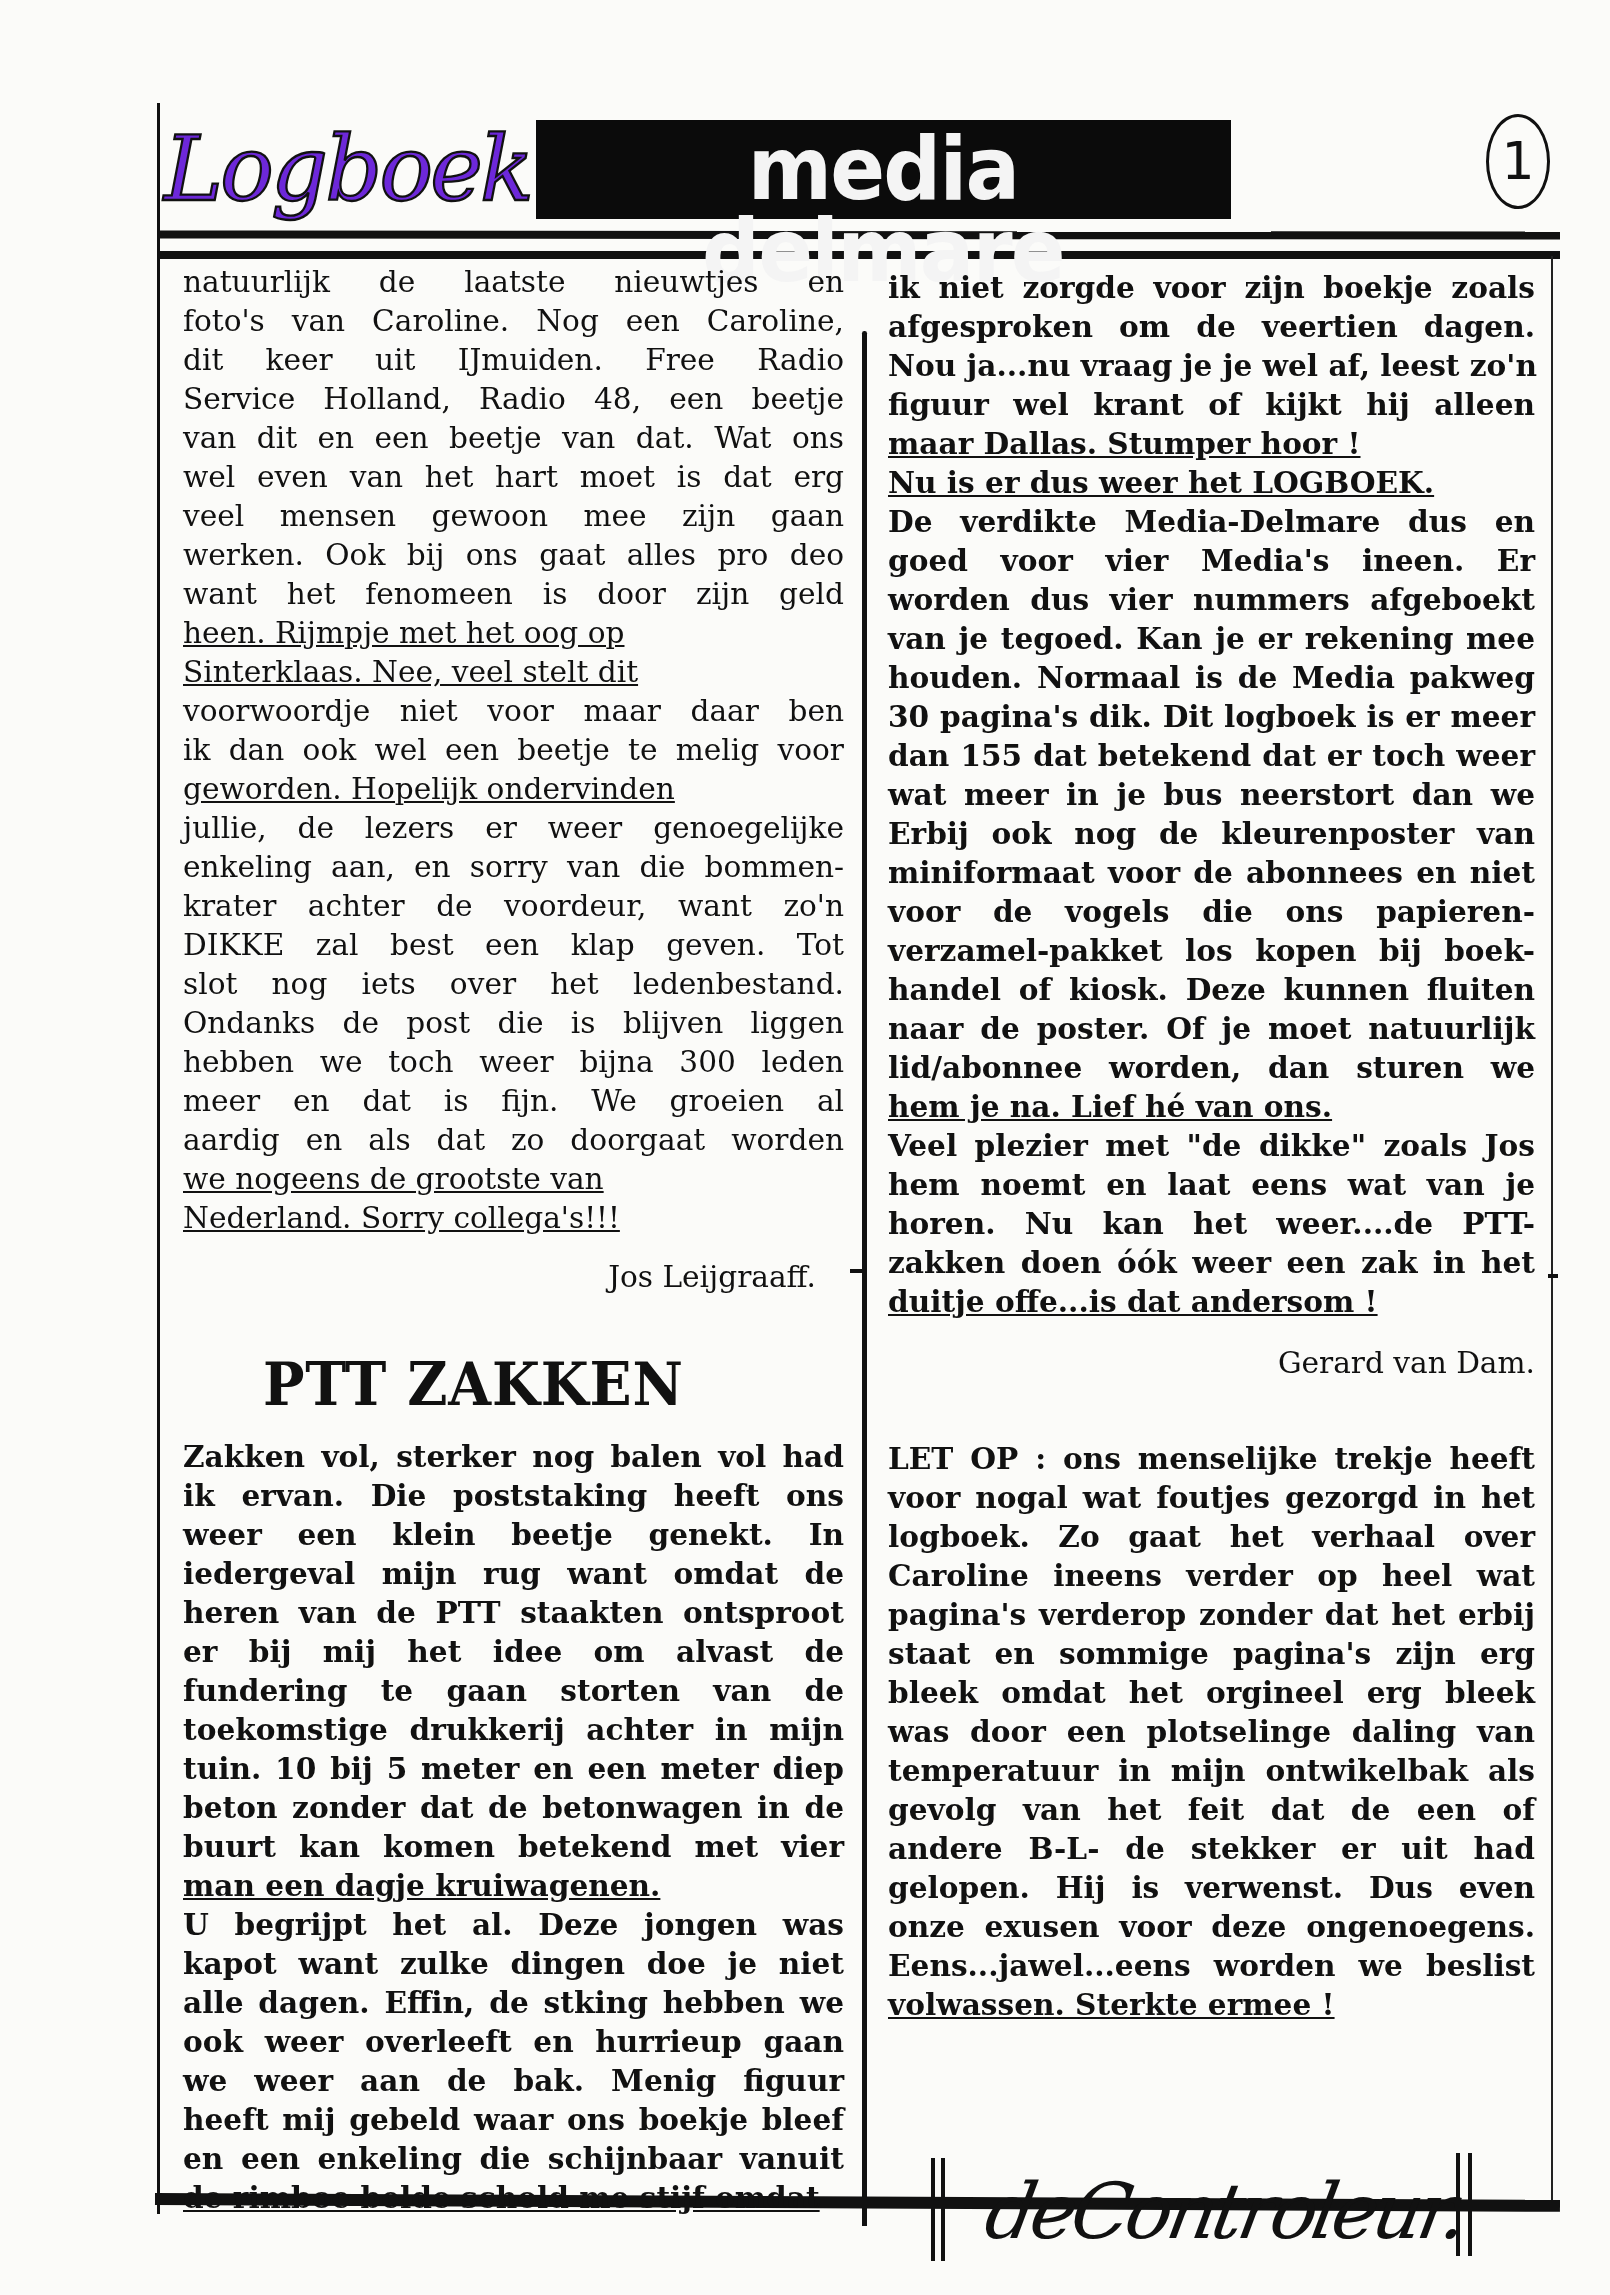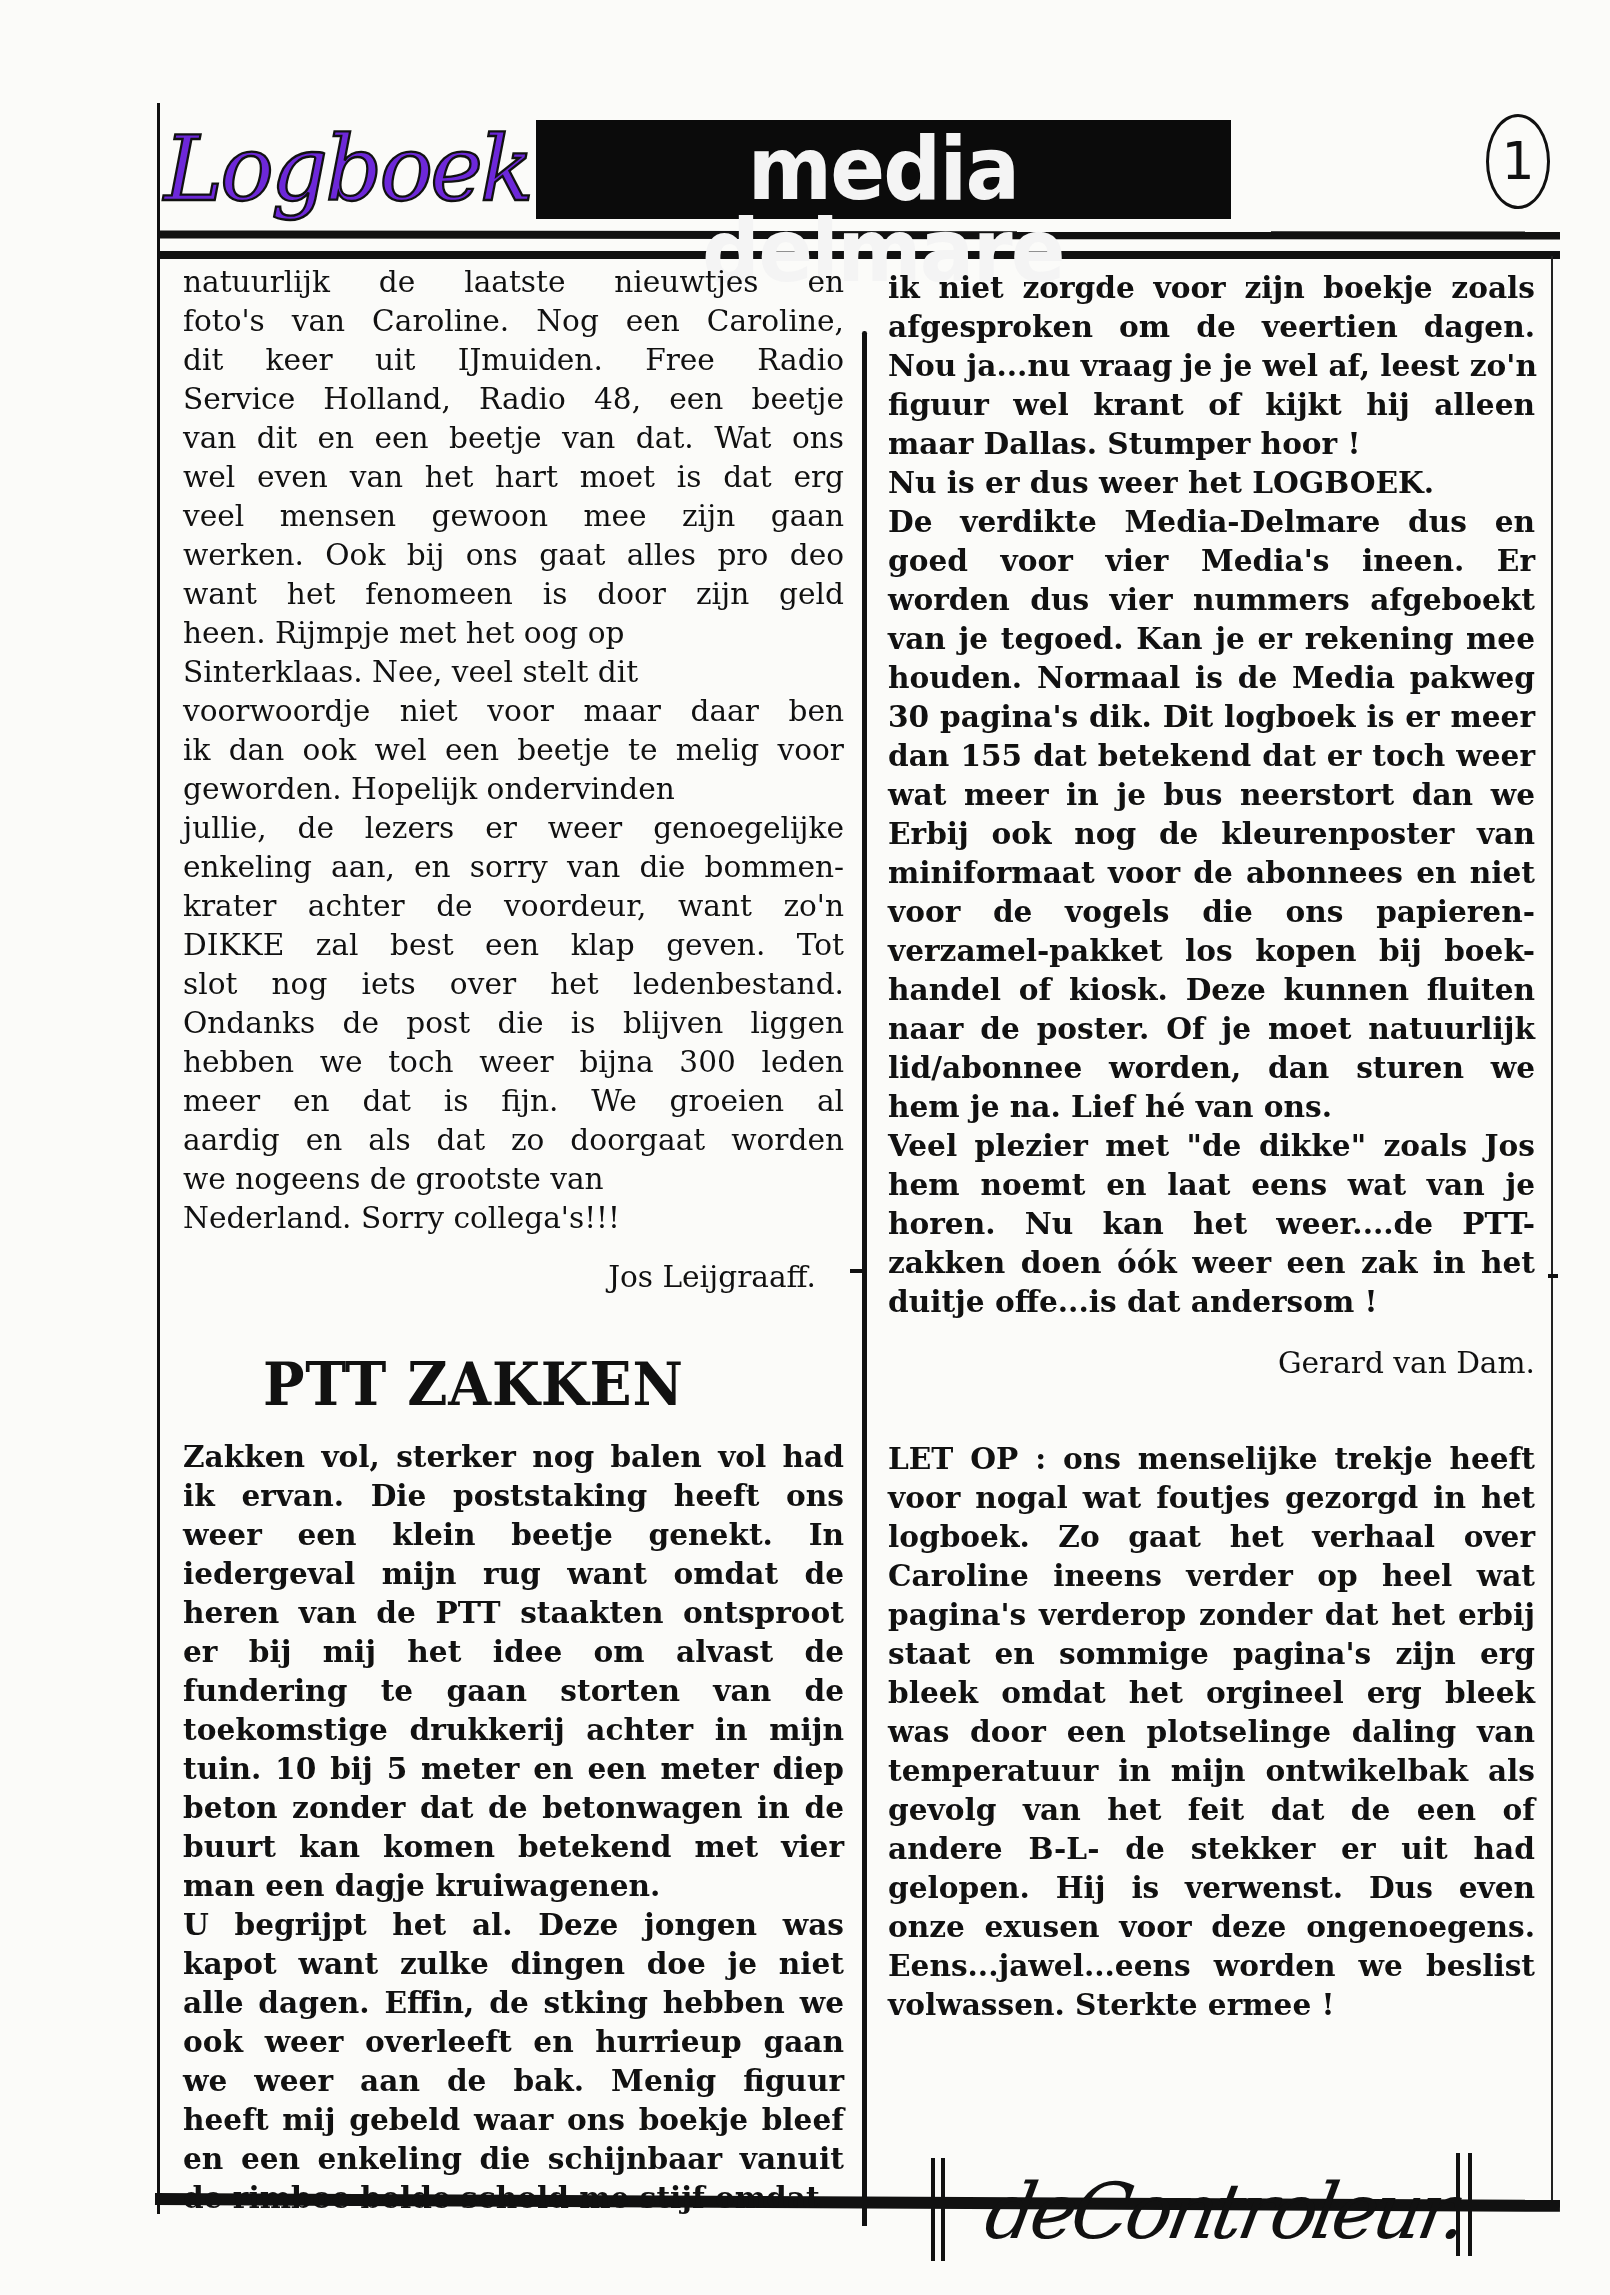--- a/index.html
+++ b/index.html
@@ -19,21 +19,21 @@
   .logo-box { left:536px; top:120px; width:695px; height:99px; background:#0b0b0b;text-decoration:underline; }
   .logo-box-text { position:absolute; left:9.4px; top:8.4px; width:676px; text-align:center;
     font-family:"DejaVu Sans","Liberation Sans",sans-serif; font-weight:bold; font-size:87px;
     line-height:82px; color:#f4f4f4; letter-spacing:-1.9px; transform:scaleX(0.93); transform-origin:center; }
   .page-badge { left:1486px; top:114px; width:58px; height:89px; border:3.3px solid #111; border-radius:50%;
     font-family:"DejaVu Sans","Liberation Sans",sans-serif; font-size:52px; line-height:89px; text-align:center; color:#111; }
   .col { font-size:29.6px; line-height:39px; }
   .col-left { left:183px; top:263px; width:661px; }
   .col-right { left:888px; top:268px; width:647px; }
   .line { display:block; white-space:nowrap; text-align:justify; text-align-last:justify; height:39px; overflow:visible; }
-  .line.last { text-align-last:left; }
+  .line.last { text-align-last:left;text-decoration:underline; }
   .line.right { text-align:center; text-align-last:right; }
   .bold-body .line { font-weight:bold; }
   .heading-ptt { left:263px; top:1351px; font-family:"DejaVu Serif","Liberation Serif",serif; font-weight:bold;
     font-size:60px; line-height:66px; letter-spacing:0.9px; color:#111; transform:scaleX(0.92); transform-origin:left center; }
   .sig-area { left:931px; top:2158px; width:554px; height:108px; }
   .sig-bar { position:absolute; top:0; width:3.8px; height:103px; background:#111; }
   .sig-text { position:absolute; left:56px; top:9.4px; font-family:"DejaVu Serif","Liberation Serif",serif;
     font-style:italic; font-size:77px; line-height:89px; color:#111; letter-spacing:-4.7px; transform:skewX(-10deg); }
   .tick { background:#111; }
 </style>

